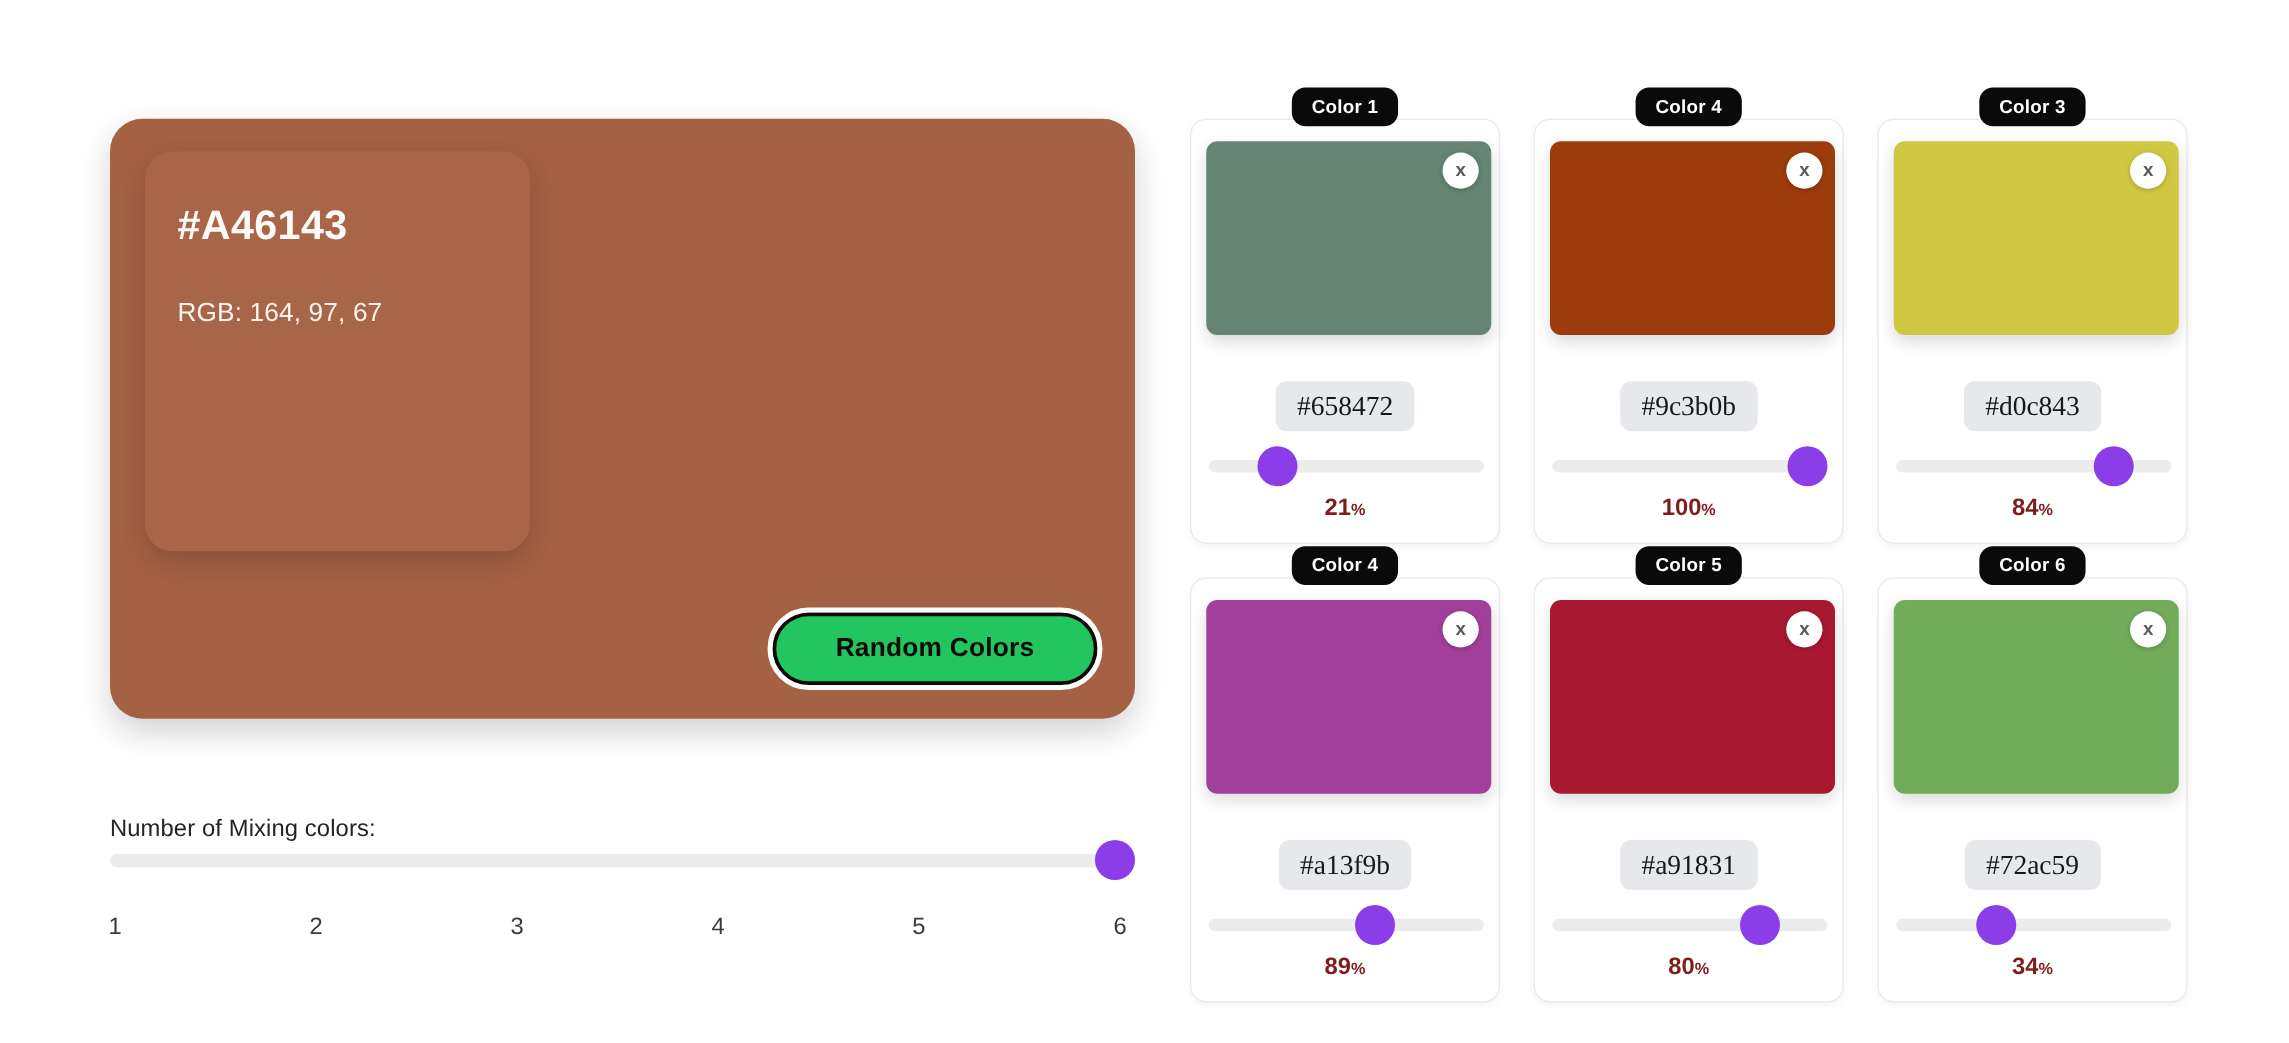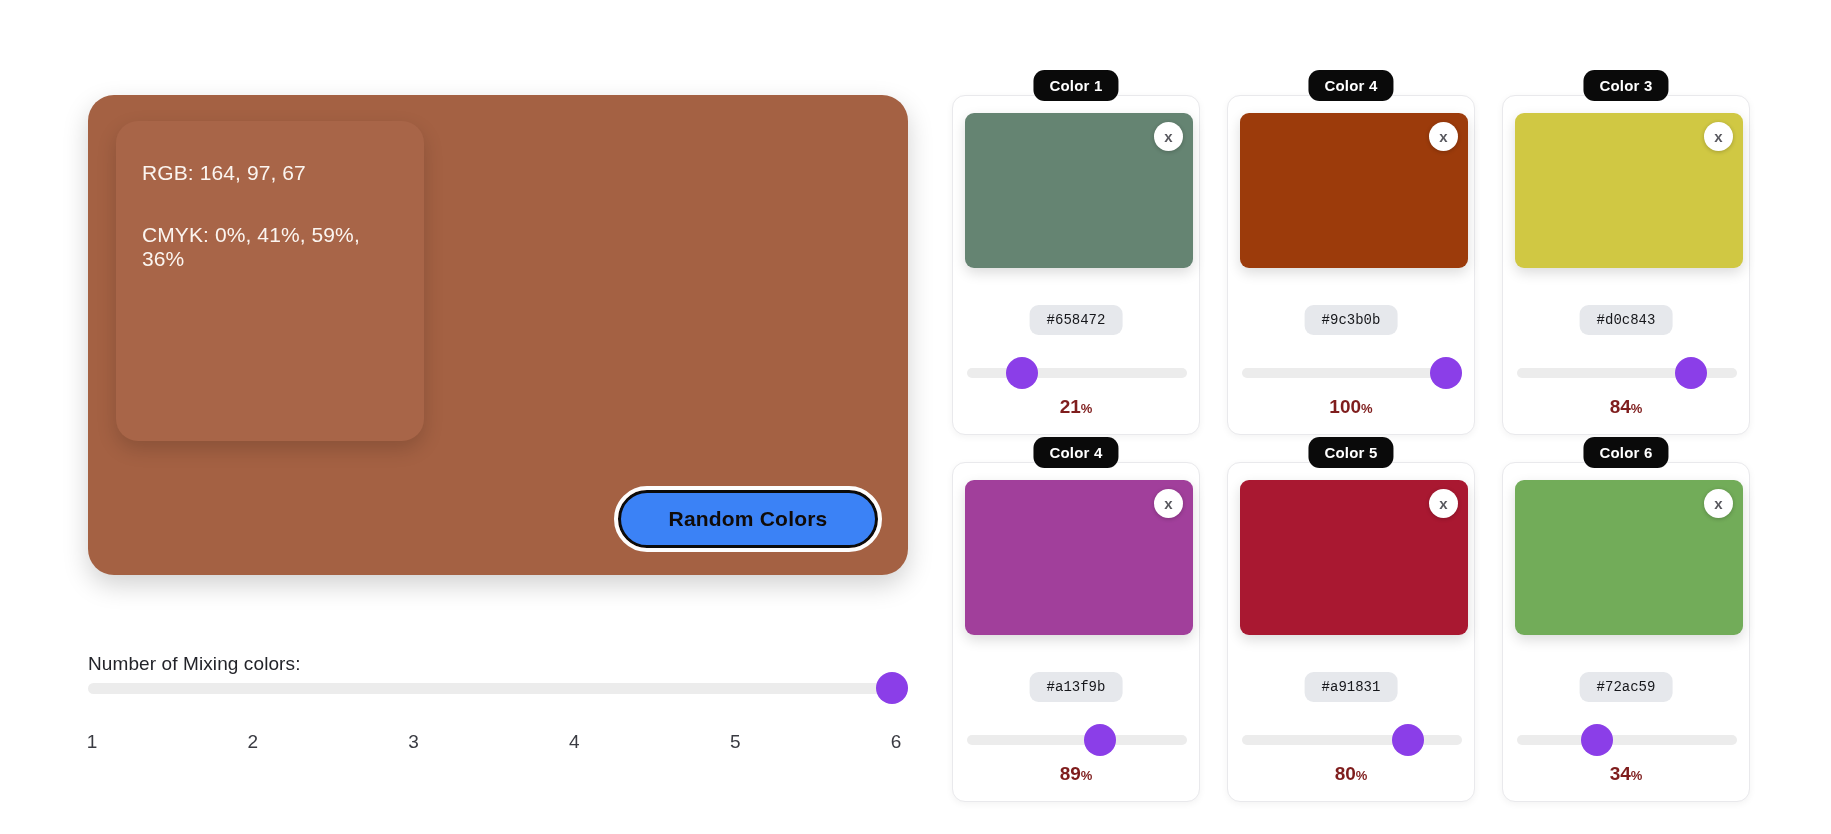--- a/index.html
+++ b/index.html
@@ -63,21 +63,21 @@
     letter-spacing: 0.1px;
   }
 
   .random-btn {
     position: absolute;
     right: 30px;
     bottom: 27px;
     width: 260px;
     height: 58px;
     border-radius: 30px;
-    background: #3b82f6;
+    background: #22c55e;
     border: 3px solid #0b0b0b;
     outline: 4px solid #fdfdfd;
     color: #100b08;
     font-size: 21px;
     font-weight: bold;
     cursor: pointer;
     letter-spacing: 0.2px;
     font-family: "Liberation Sans", sans-serif;
     text-align: center;
   }
@@ -194,25 +194,25 @@
     font-family: "Liberation Sans", sans-serif;
   }
 
   .hex-chip {
     position: absolute;
     top: 209px;
     left: 50%;
     transform: translateX(-50%);
     background: #e6e8ec;
     color: #16171b;
-    font-size: 14px;
+    font-size: 22px;
     padding: 7px 17px;
     border-radius: 9px;
     white-space: nowrap;
-    font-family: Liberation Mono, monospace;
+    font-family: Liberation Serif, serif;
   }
 
   .card-slider-box {
     position: absolute;
     left: 14px;
     top: 265px;
     width: 220px;
     height: 26px;
   }
 
@@ -248,22 +248,22 @@
 </style>
 </head>
 <body>
 
 <div class="page">
 
   <div class="left-col">
 
     <div class="main-panel" style="background: rgb(164, 97, 67);">
       <div class="info-card" style="background: rgb(168, 101, 72);">
+        <div class="hex-title">#A46143</div>
         <div class="info-line">RGB: 164, 97, 67</div>
-        <div class="info-line">CMYK: 0%, 41%, 59%, 36%</div>
       </div>
       <button class="random-btn">Random Colors</button>
     </div>
 
     <div class="mix-wrap">
       <div class="mix-label">Number of Mixing colors:</div>
       <div class="mix-track-box">
         <div class="mix-track"></div>
         <div class="mix-thumb" id="mix-thumb" style="left: 804px;"></div>
       </div>

